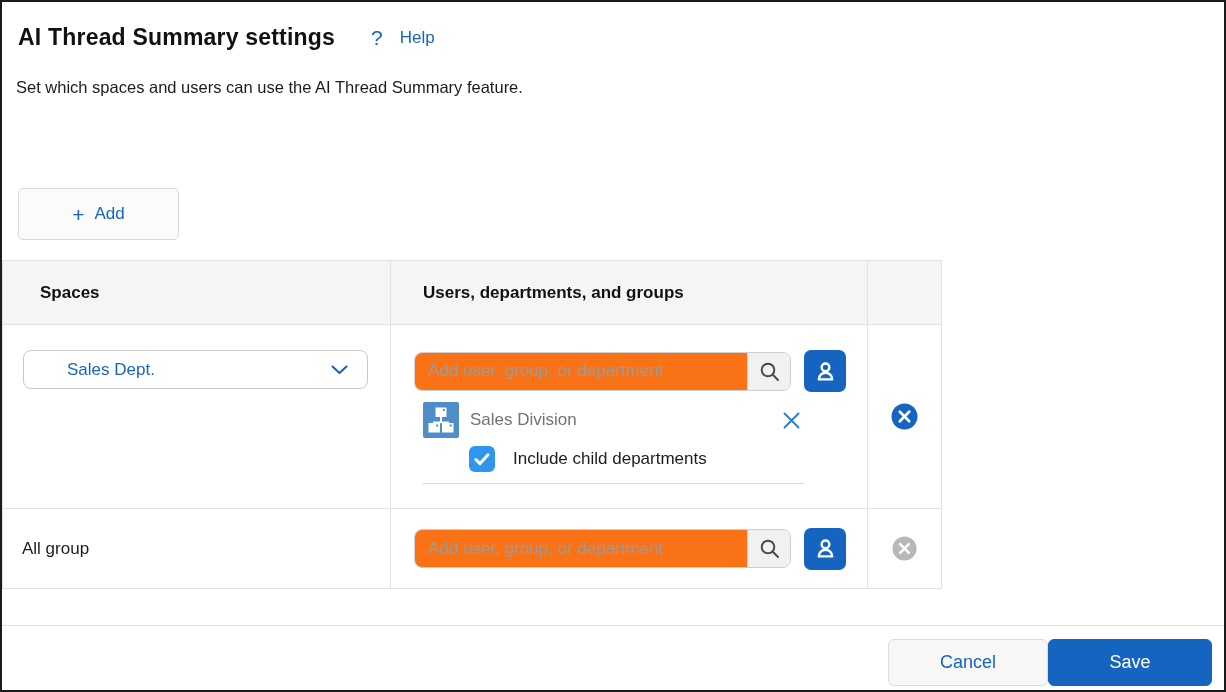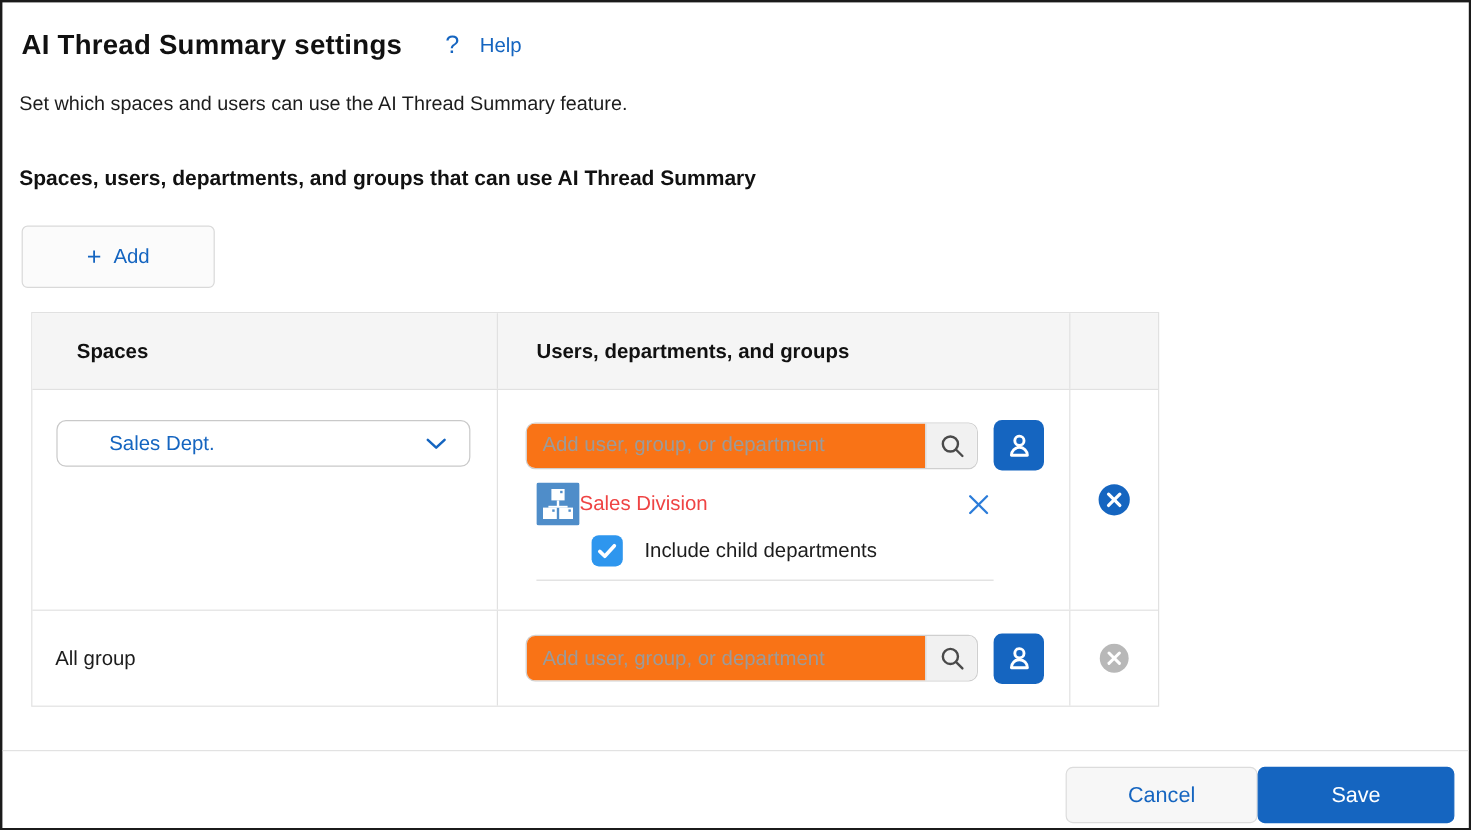--- a/index.html
+++ b/index.html
@@ -22,21 +22,21 @@
   
   .add-btn {
     position:absolute; left:16px; top:186px; width:161px; height:52px;
     background:#fbfbfb; border:1px solid #d9d9d9; border-radius:5px;
     display:flex; align-items:center; justify-content:center; gap:10px;
     color:#1565c0; font-size:17px; cursor:pointer;
   }
   .add-btn .plus { font-size:21px; line-height:1; font-weight:400; }
   
   .perm-table {
-    position:absolute; left:24px; top:258px; width:940px;
+    position:absolute; left:0; top:258px; width:940px;
     border:1px solid #e1e1e1; background:#fff;
   }
   .t-row { display:grid; grid-template-columns:387px 477px 74px; }
   .t-row + .t-row { border-top:1px solid #e1e1e1; }
   .t-head { background:#f5f5f5; height:63px; }
   .t-head .cell { display:flex; align-items:center; font-weight:bold; font-size:17px; color:#111; }
   .cell { border-left:1px solid #e1e1e1; }
   .cell:first-child { border-left:none; }
   .h-spaces { padding-left:37px; }
   .h-users { padding-left:32px; }
@@ -70,21 +70,21 @@
     width:43px; background:#f1f1f1; border-left:1px solid #d8d8d8;
     display:flex; align-items:center; justify-content:center; cursor:pointer;
   }
   .person-btn {
     width:42px; height:42px; margin-left:13px; border:none; border-radius:7px;
     background:#1565c0; display:flex; align-items:center; justify-content:center; cursor:pointer;
   }
   
   .entry-block { margin:10px 0 0 9px; width:381px; }
   .entry-line { display:flex; align-items:center; }
-  .entry-name { font-size:17px; color:#ef4444; }
+  .entry-name { margin-left:11px; font-size:17px; color:#737373; }
   .entry-x { margin-left:auto; margin-right:3px; cursor:pointer; display:flex; }
   .child-line { display:flex; align-items:center; margin:8px 0 0 46px; }
   .checkbox {
     width:26px; height:26px; border-radius:6px; background:#2e96ee;
     display:flex; align-items:center; justify-content:center; cursor:pointer;
   }
   .child-label { margin-left:18px; font-size:17px; color:#1c1c1c; }
   .entry-sep { border:none; border-top:1px solid #dcdcdc; margin-top:11px; }
   .row-x { cursor:pointer; display:flex; }
   .row-x.disabled { cursor:default; }
@@ -101,21 +101,20 @@
 <body>
 
 <div class="viewport">
 
   <div class="title-row">
     <h1 class="page-title">AI Thread Summary settings</h1>
     <span class="help-q">?</span>
     <a class="help-link">Help</a>
   </div>
   <p class="page-desc">Set which spaces and users can use the AI Thread Summary feature.</p>
-  <h2 class="section-heading">Spaces, users, departments, and groups that can use AI Thread Summary</h2>
 
   <button class="add-btn">
     <span class="plus">+</span>
     <span>Add</span>
   </button>
 
   <div class="perm-table">
 
     <div class="t-row t-head">
       <div class="cell h-spaces">Spaces</div>

